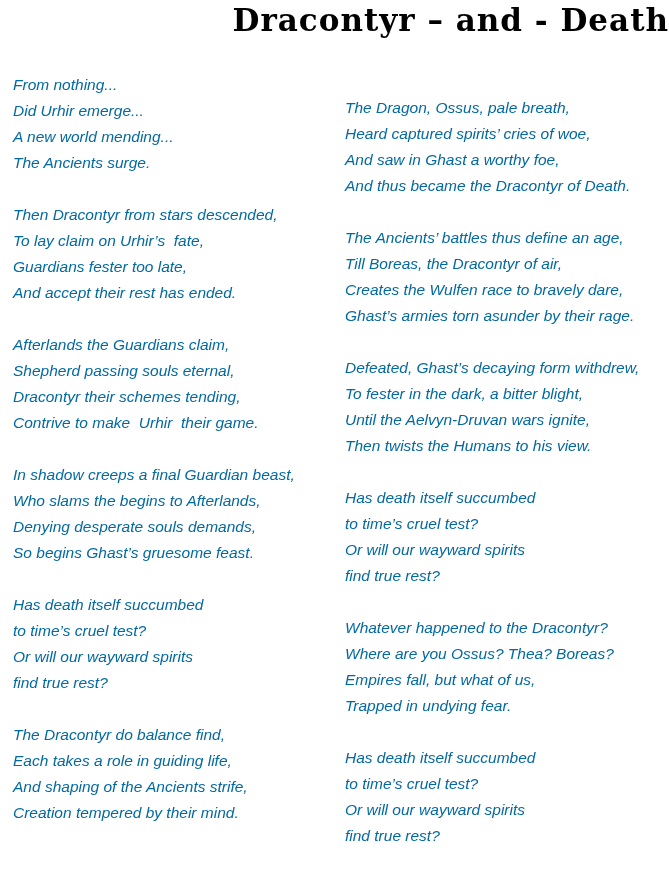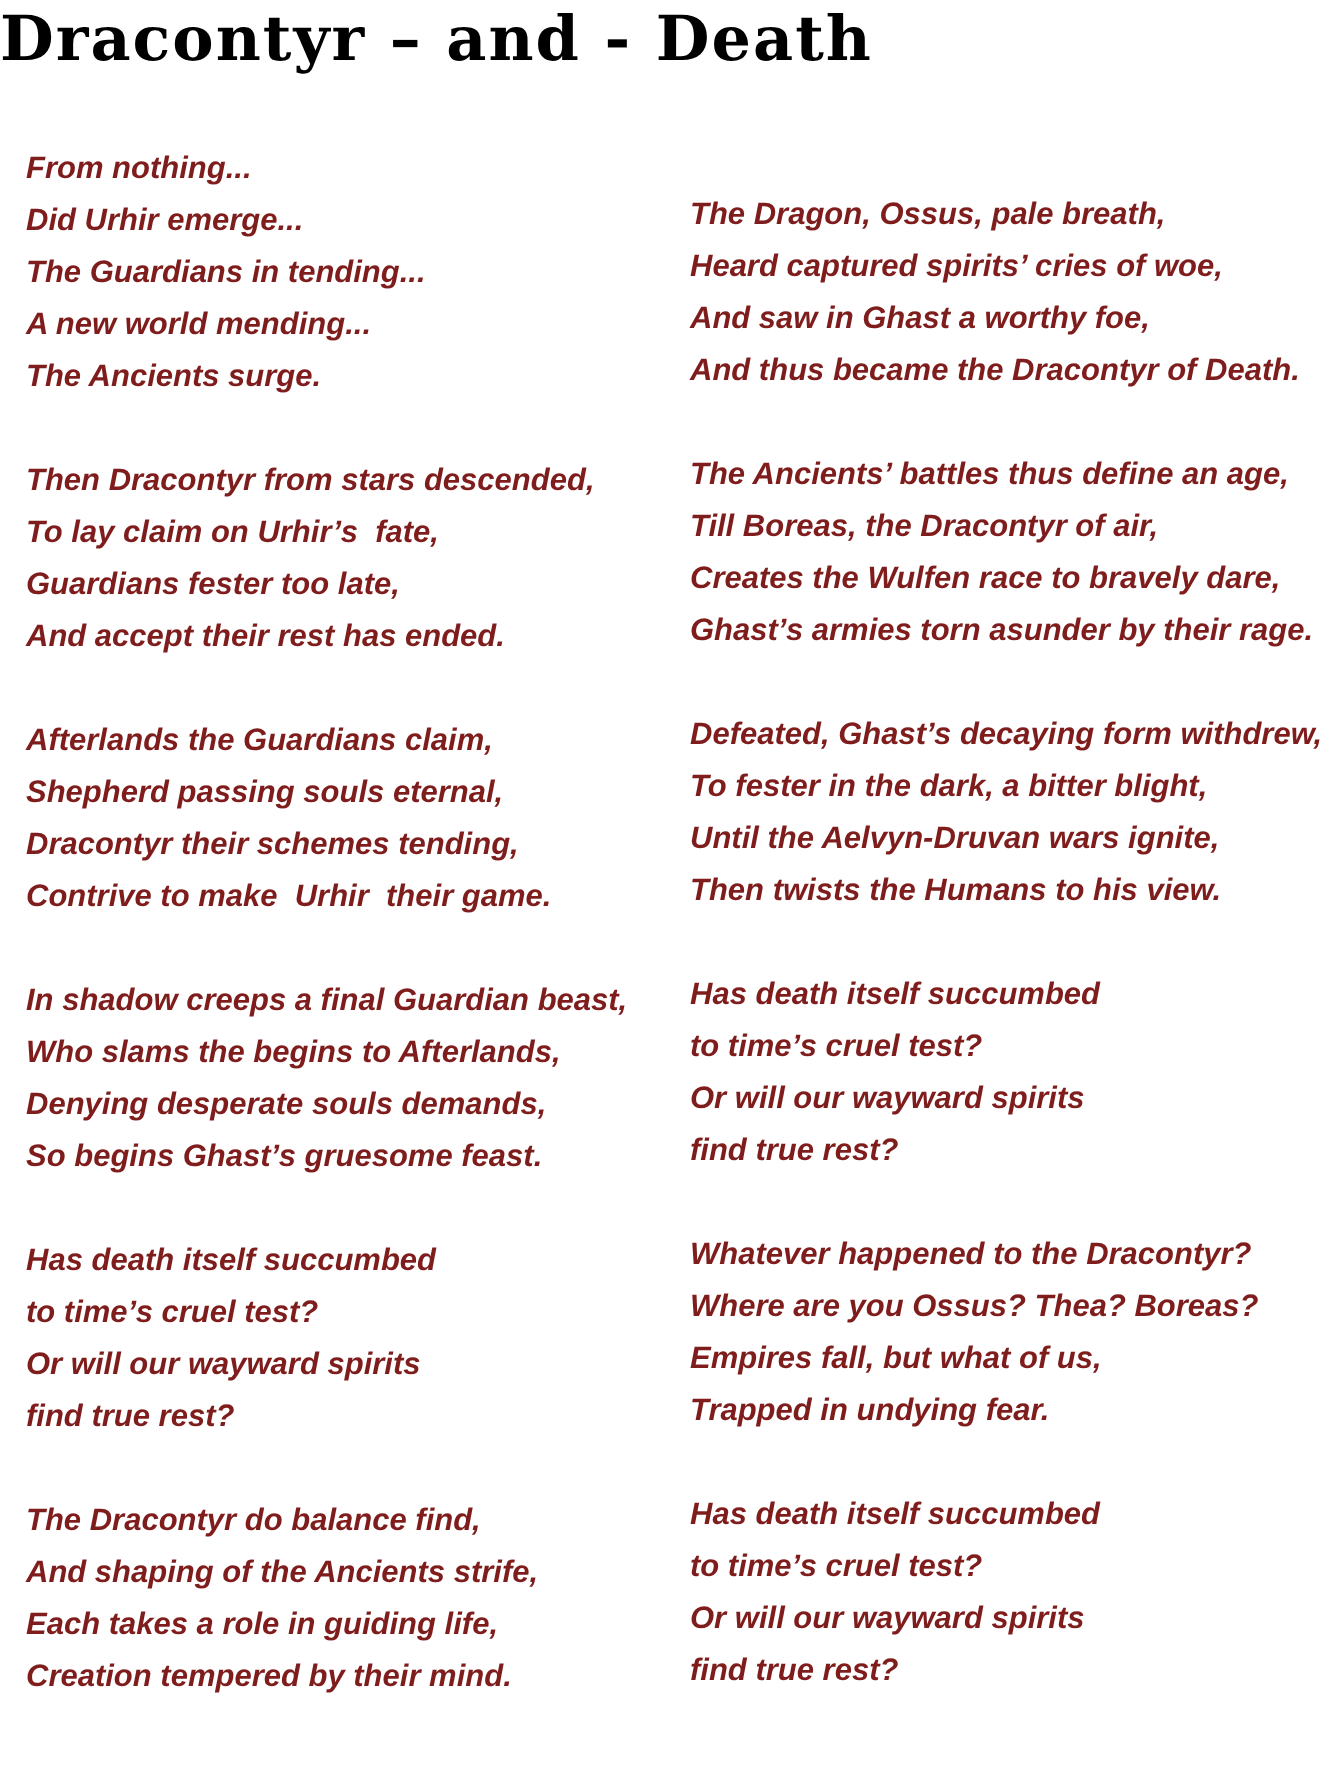--- a/index.html
+++ b/index.html
@@ -17,21 +17,21 @@
   }
   .page {
     position: absolute;
     inset: 0;
   }
   .page-title {
     position: absolute;
     top: 0px;
     left: 0;
     width: 669px;
-    text-align: left;
+    text-align: right;
     font-family: "DejaVu Serif", "Liberation Serif", serif;
     font-weight: bold;
     font-size: 31px;
     line-height: 40px;
     letter-spacing: 1px;
     color: #000000;
     white-space: nowrap;
   }
   .column {
     position: absolute;
@@ -44,38 +44,37 @@
   .column-right {
     left: 345px;
     top: 95px;
   }
   .stanza {
     margin: 0 0 26px 0;
   }
   .poem-line {
     font-family: "Liberation Sans", "DejaVu Sans", sans-serif;
     font-style: italic;
-    font-weight: bold;
+    font-weight: normal;
     font-size: 15.5px;
     line-height: 26px;
     white-space: pre;
-    color: #7f1d1d;
+    color: #0369a1;
   }
 </style>
 </head>
 <body>
 
 <div class="page">
   <div class="page-title">Dracontyr – and - Death</div>
 
   <div class="column column-left" id="column-left">
       <div class="stanza">
         <div class="poem-line">From nothing...</div>
         <div class="poem-line">Did Urhir emerge...</div>
-        <div class="poem-line">The Guardians in tending...</div>
         <div class="poem-line">A new world mending...</div>
         <div class="poem-line">The Ancients surge.</div>
       </div>
       <div class="stanza">
         <div class="poem-line">Then Dracontyr from stars descended,</div>
         <div class="poem-line">To lay claim on Urhir’s  fate,</div>
         <div class="poem-line">Guardians fester too late,</div>
         <div class="poem-line">And accept their rest has ended.</div>
       </div>
       <div class="stanza">
@@ -91,22 +90,22 @@
         <div class="poem-line">So begins Ghast’s gruesome feast.</div>
       </div>
       <div class="stanza">
         <div class="poem-line">Has death itself succumbed</div>
         <div class="poem-line">to time’s cruel test?</div>
         <div class="poem-line">Or will our wayward spirits</div>
         <div class="poem-line">find true rest?</div>
       </div>
       <div class="stanza">
         <div class="poem-line">The Dracontyr do balance find,</div>
+        <div class="poem-line">Each takes a role in guiding life,</div>
         <div class="poem-line">And shaping of the Ancients strife,</div>
-        <div class="poem-line">Each takes a role in guiding life,</div>
         <div class="poem-line">Creation tempered by their mind.</div>
       </div>
     </div>
 
   <div class="column column-right" id="column-right">
       <div class="stanza">
         <div class="poem-line">The Dragon, Ossus, pale breath,</div>
         <div class="poem-line">Heard captured spirits’ cries of woe,</div>
         <div class="poem-line">And saw in Ghast a worthy foe,</div>
         <div class="poem-line">And thus became the Dracontyr of Death.</div>

